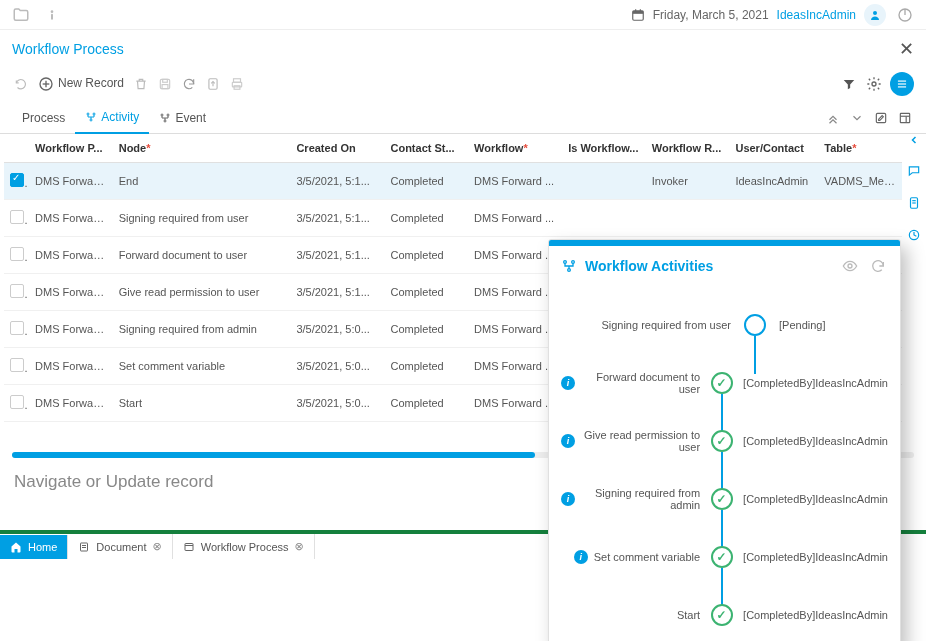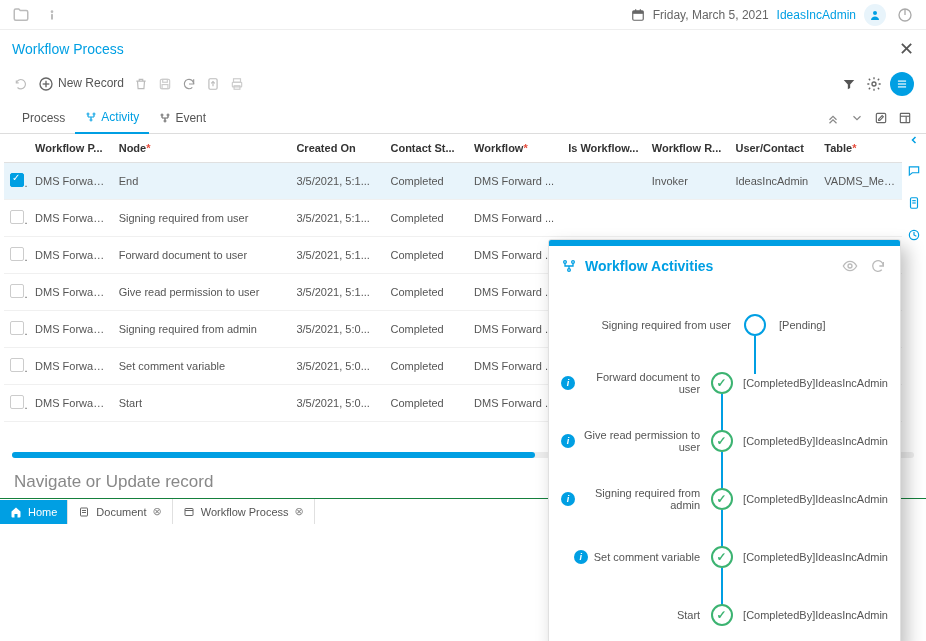--- a/index.html
+++ b/index.html
@@ -51,21 +51,21 @@
 .chk { width: 14px; height: 14px; border: 1px solid #ccc; border-radius: 2px; display: inline-block; }
 .chk.on { background: #009fe3; border-color: #009fe3; position: relative; }
 .chk.on::after { content: "✓"; color: #fff; font-size: 10px; position: absolute; left: 1px; top: -2px; }
 
 .scroll-track { margin: 30px 12px 4px 12px; height: 6px; background: #eee; border-radius: 3px; position: relative; }
 .scroll-thumb { position: absolute; left: 0; width: 58%; height: 6px; background: #009fe3; border-radius: 3px; }
 
 .status-text { padding: 10px 14px 6px; color: #888; font-size: 17px; }
 
 
-.bottom-tabs { display: flex; align-items: center; border-top: 1px solid #15803d; }
+.bottom-tabs { display: flex; align-items: center; border-top: 4px solid #15803d; margin-top: 32px; }
 .btab { display: flex; align-items: center; gap: 6px; padding: 6px 10px; font-size: 11px; color: #555; border-right: 1px solid #e0e0e0; cursor: pointer; }
 .btab.active { background: #009fe3; color: #fff; }
 .btab .x { color: #888; }
 
 
 .float-panel { position: absolute; top: 215px; left: 548px; width: 353px; height: 410px; background: #fff; border: 1px solid #e0e0e0; border-radius: 3px; box-shadow: 6px 8px 18px rgba(0,0,0,0.25); overflow: hidden; margin-top: 24px; }
 .float-header-bar { height: 6px; background: #009fe3; }
 .float-header { display: flex; align-items: center; padding: 10px 12px; gap: 8px; }
 .float-title { color: #009fe3; font-weight: 600; font-size: 14px; }
 .float-head-right { margin-left: auto; display: flex; gap: 8px; color: #aaa; }

